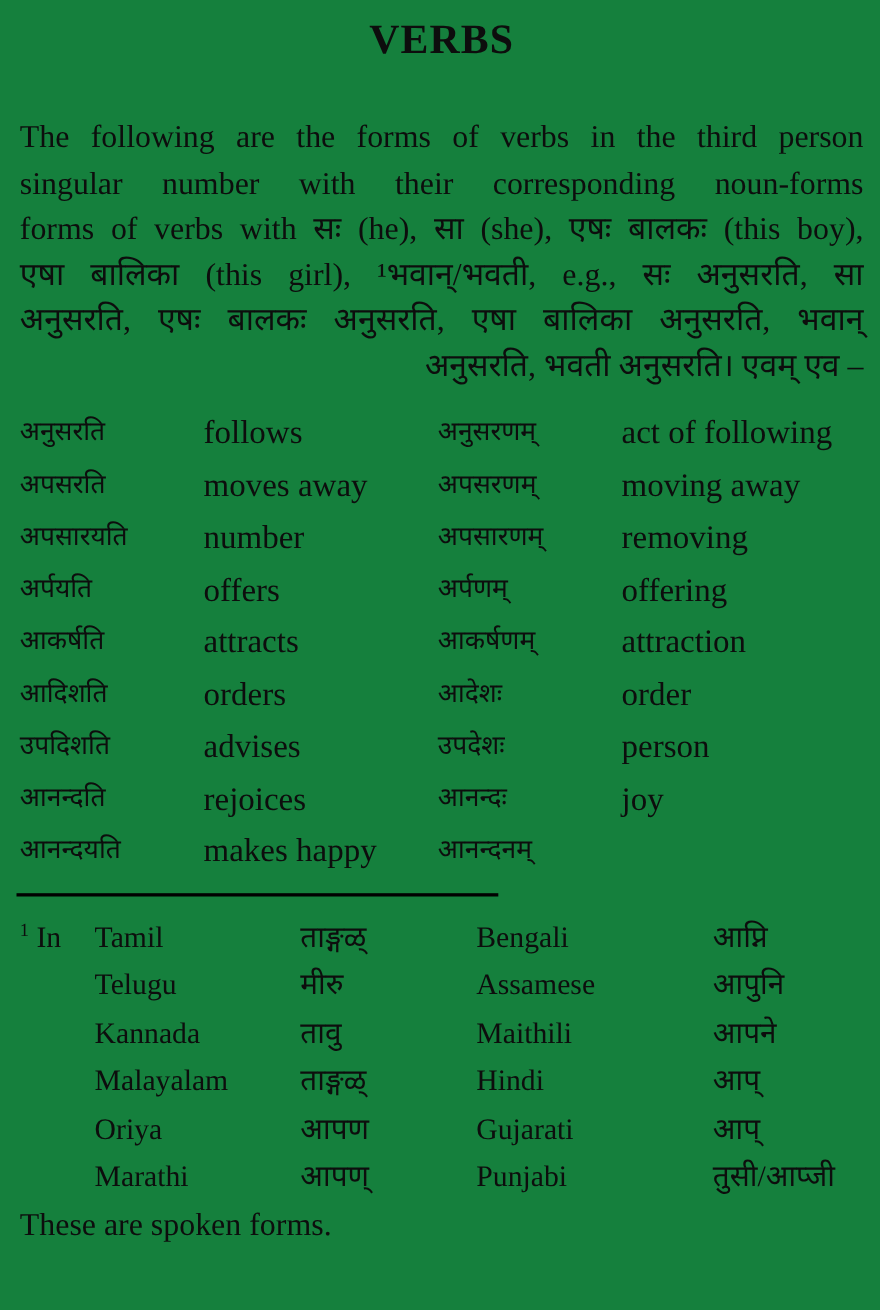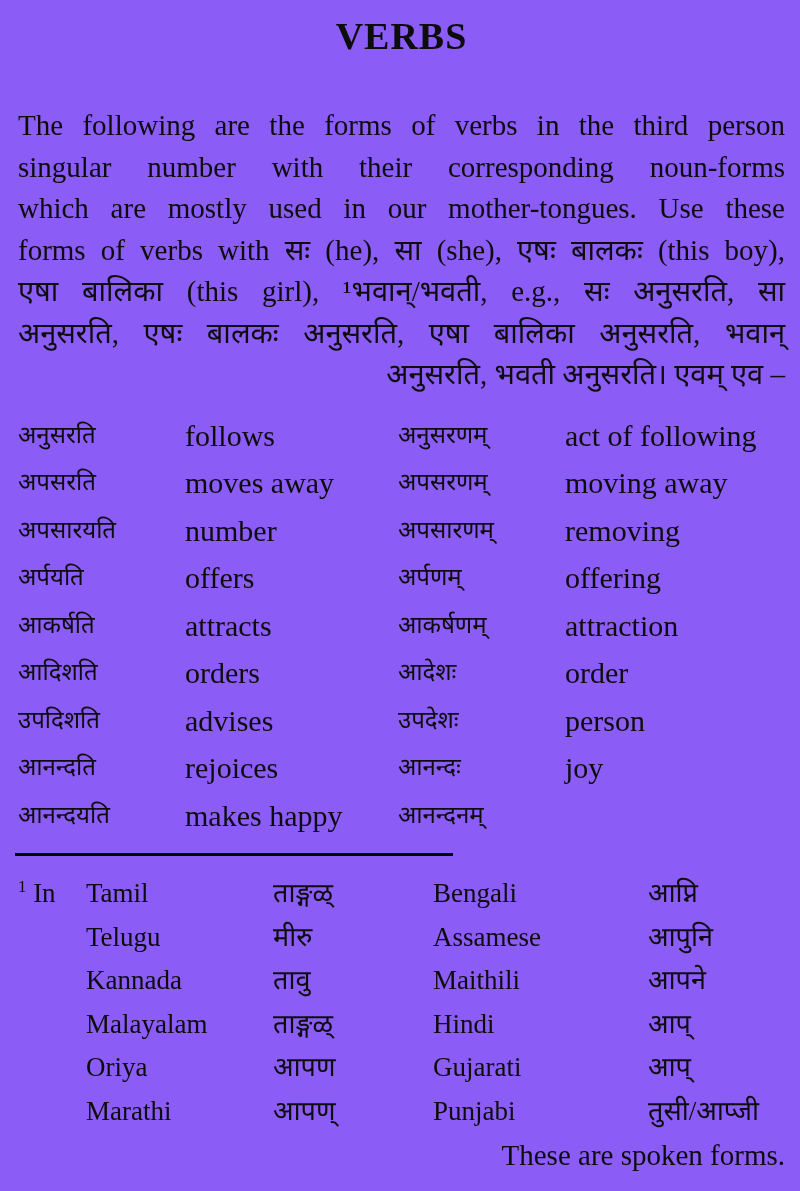--- a/index.html
+++ b/index.html
@@ -5,21 +5,21 @@
   html, body {
     margin: 0;
     padding: 0;
     background: #ffffff;
     color: #0d0d0d;
   }
   .page {
     position: relative;
     width: 800px;
     height: 1191px;
-    background: #8b5cf6;
+    background: #15803d;
     font-family: "Liberation Serif", serif;
     overflow: hidden;
     box-sizing: border-box;
     padding: 10px 15px 0 18px;
   }
   .title {
     margin: 4px 0 0 0;
     text-align: center;
     font-size: 38px;
     font-weight: bold;
@@ -75,35 +75,34 @@
   .footnote .cell {
     height: 43.5px;
     line-height: 43.5px;
     white-space: nowrap;
   }
   .fn-eng { font-size: 27px; }
   .fn-dev { font-size: 27px; }
 
   .closing {
     margin-top: 6px;
-    text-align: right;
+    text-align: left;
     font-size: 29px;
   }
 </style>
 </head>
 <body>
 
 <div class="page">
 
   <h1 class="title">VERBS</h1>
 
   <div class="intro">
     <div class="jline">The following are the forms of verbs in the third person</div>
     <div class="jline">singular number with their corresponding noun-forms</div>
-    <div class="jline">which are mostly used in our mother-tongues. Use these</div>
     <div class="jline">forms of verbs with सः (he), सा (she), एषः बालकः (this boy),</div>
     <div class="jline">एषा बालिका (this girl), ¹भवान्/भवती, e.g., सः अनुसरति, सा</div>
     <div class="jline">अनुसरति, एषः बालकः अनुसरति, एषा बालिका अनुसरति, भवान्</div>
     <div class="lastline">अनुसरति, भवती अनुसरति। एवम् एव –</div>
   </div>
 
   <div class="verbtable">
     <div class="cell dev">अनुसरति</div>
     <div class="cell eng">follows</div>
     <div class="cell dev">अनुसरणम्</div>

